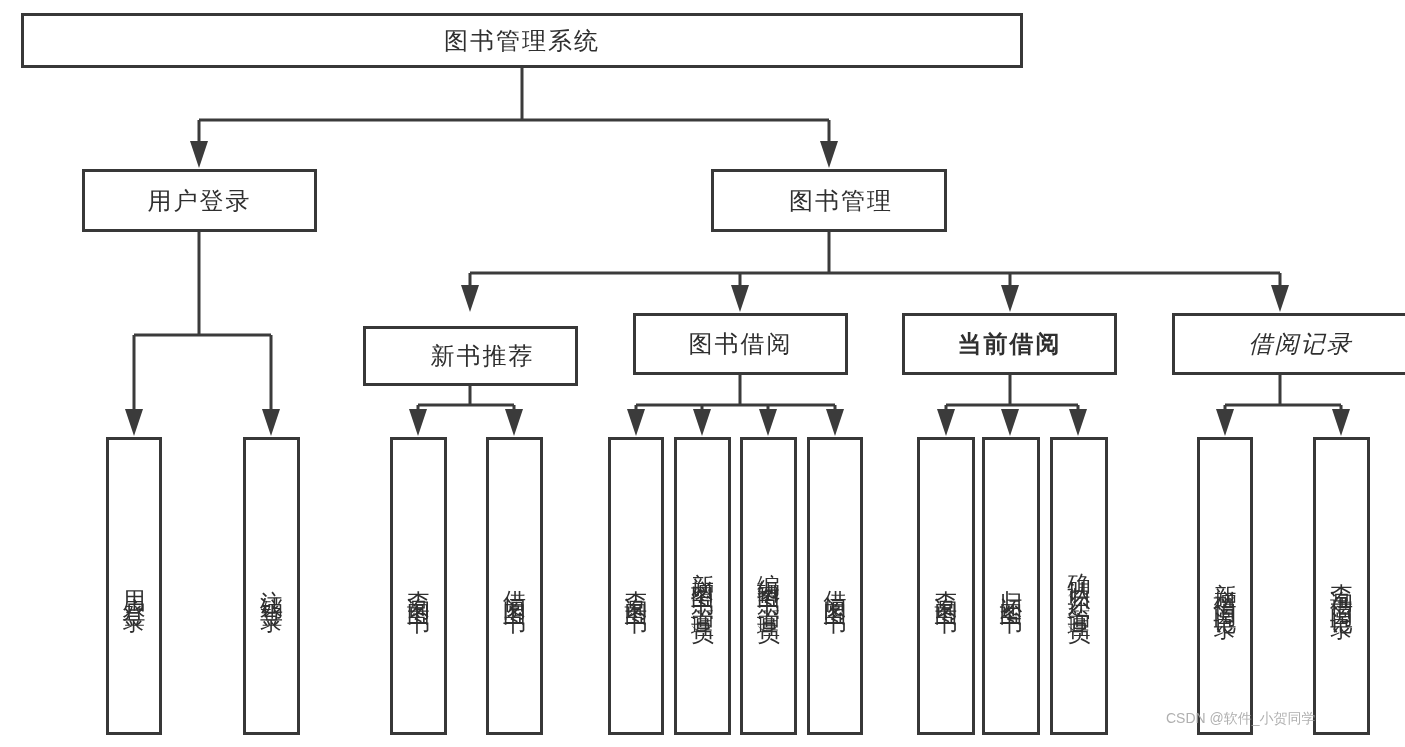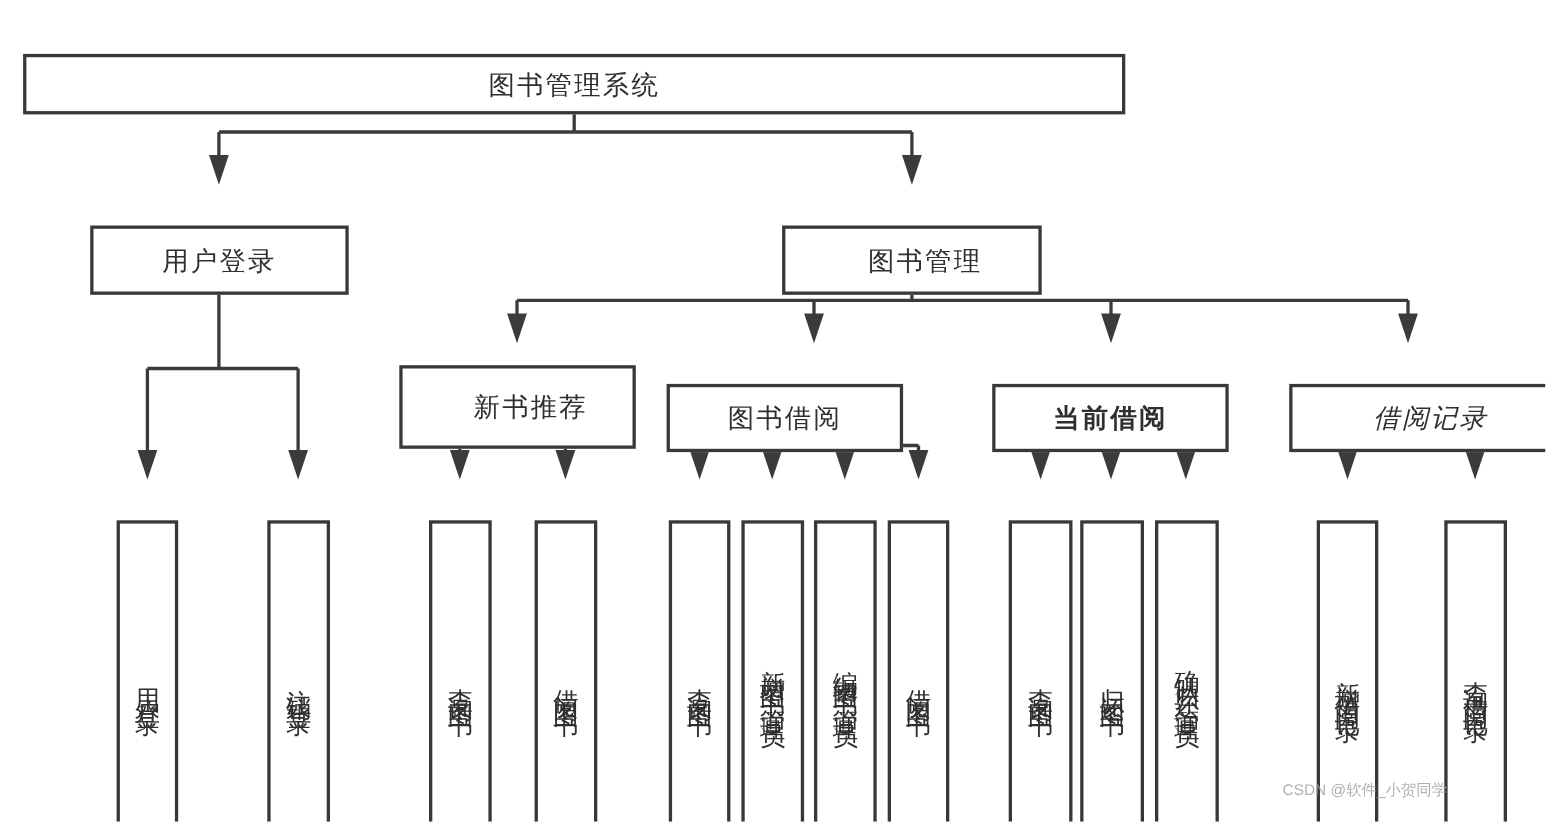--- a/index.html
+++ b/index.html
@@ -21,21 +21,20 @@
   .connectors{position:absolute;left:0;top:0;pointer-events:none;}
   .cline{stroke:var(--line);stroke-width:3;fill:none;}
   .carrow{fill:var(--line);stroke:none;}
   .node{
     position:absolute;
     background:#ffffff;
     border:3px solid var(--border);
     color:var(--text);
     display:flex;align-items:center;justify-content:center;
     text-align:center;
-    margin-top:36px;
   }
   .hbox{font-size:24px;letter-spacing:2px;}
   .vbox{
     font-size:23px;
     writing-mode:vertical-rl;
     text-orientation:mixed;
     letter-spacing:7px;
     line-height:1;
   }
   .watermark{
@@ -108,24 +107,24 @@
     <span>图书管理系统</span>
   </div>
 
   <div class="node hbox" style="left:82px;top:169px;width:235px;height:63px;">
     <span>用户登录</span>
   </div>
   <div class="node hbox" style="left:711px;top:169px;width:236px;height:63px;padding-left:24px;">
     <span>图书管理</span>
   </div>
 
-  <div class="node hbox" style="left:363px;top:296px;width:215px;height:76px;padding-left:24px;">
+  <div class="node hbox" style="left:363px;top:326px;width:215px;height:60px;padding-left:24px;">
     <span>新书推荐</span>
   </div>
-  <div class="node hbox" style="left:606px;top:313px;width:215px;height:62px;">
+  <div class="node hbox" style="left:633px;top:313px;width:215px;height:62px;">
     <span>图书借阅</span>
   </div>
   <div class="node hbox" style="left:902px;top:313px;width:215px;height:62px;font-weight:bold;">
     <span>当前借阅</span>
   </div>
   <div class="node hbox" style="left:1172px;top:313px;width:257px;height:62px;font-style:italic;">
     <span>借阅记录</span>
   </div>
 
   <div class="node vbox" style="left:106px;top:437px;width:56px;height:298px;">

